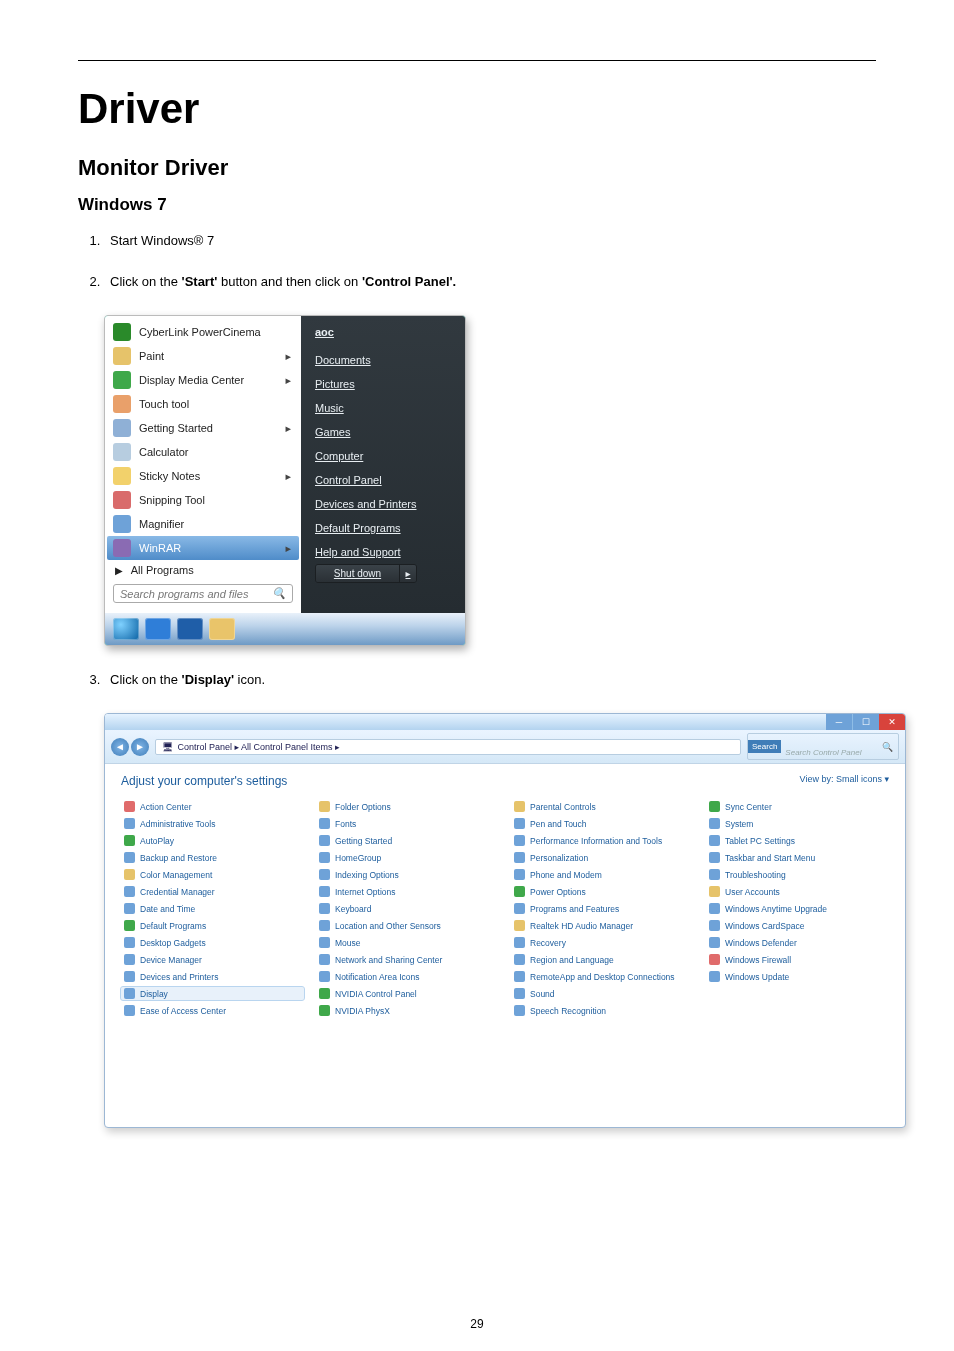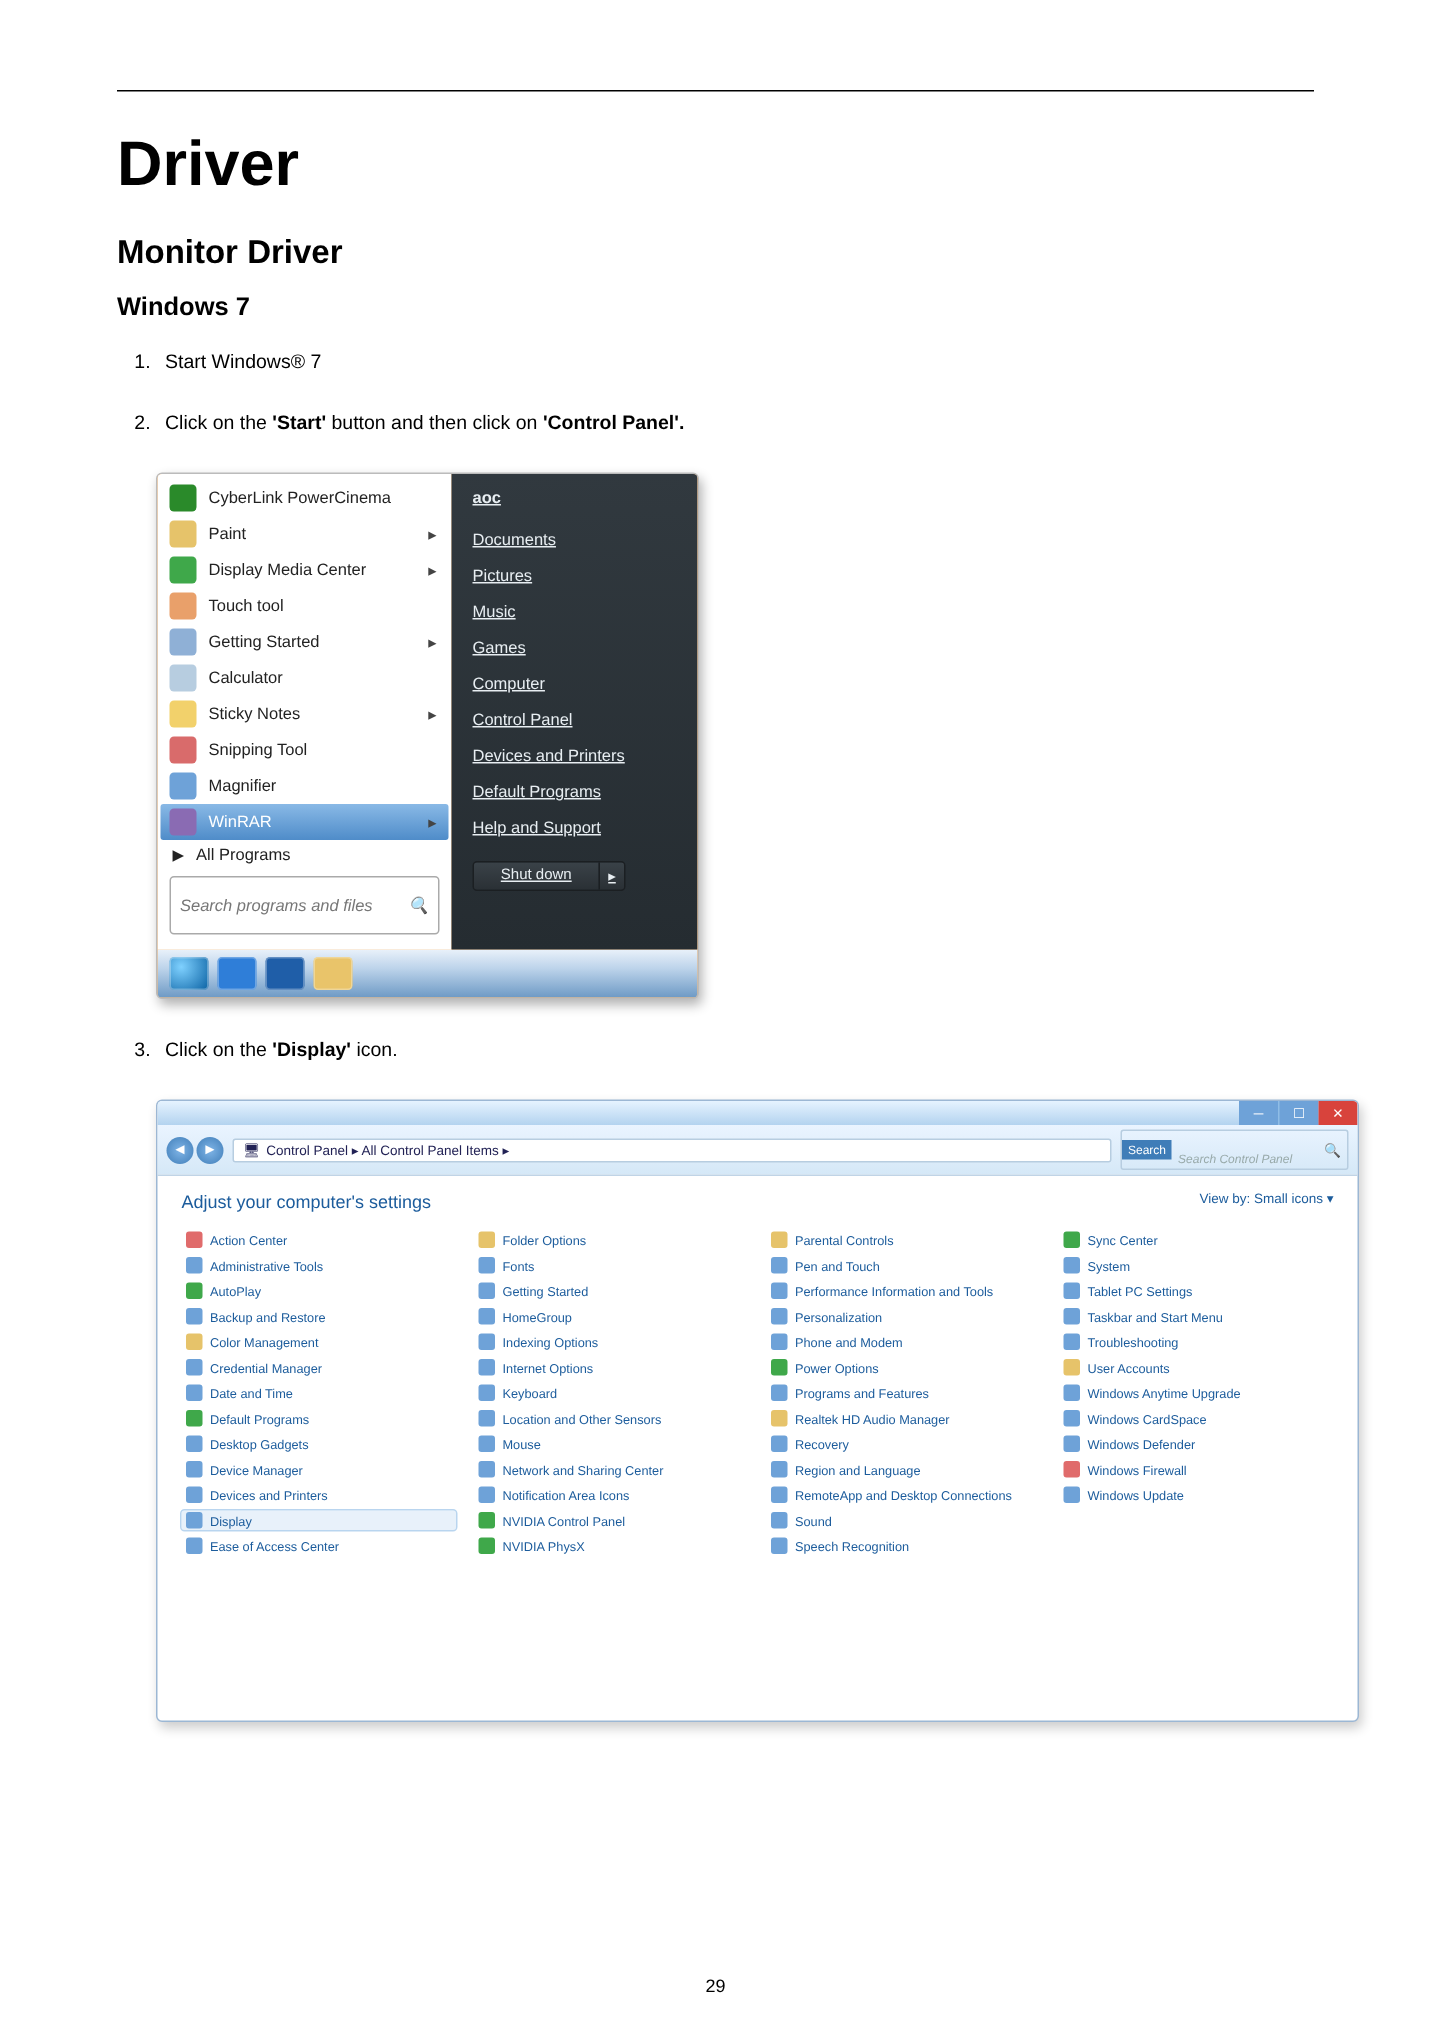--- a/index.html
+++ b/index.html
@@ -48,21 +48,21 @@
 
   
   .startmenu {
     width: 360px;
     margin: 4px 0 26px 26px;
     border: 1px solid #bbb;
     border-radius: 4px;
     overflow: hidden;
     font-size: 11px;
     box-shadow: 2px 4px 8px rgba(0,0,0,0.3);
-    background: #fdba74;
+    background: #5eead4;
   }
   .sm-body {
     display: flex;
   }
   .sm-left {
     flex: 1;
     background: #fff;
     padding: 4px 2px 6px 2px;
   }
   .sm-right {
@@ -102,35 +102,34 @@
     padding: 4px 8px; color: #222;
   }
   .sm-all .tri {
     font-size: 10px;
   }
   .sm-search {
     margin: 4px 6px 4px 6px;
     display: flex; align-items: center;
     border: 1px solid #aaa;
     border-radius: 3px;
-    padding: 12px 6px;
+    padding: 2px 6px;
     font-style: italic;
     color: #777;
     justify-content: space-between;
   }
   .sm-r-item {
     padding: 6px 0;
   }
   .sm-r-user {
     font-weight: bold;
     padding-bottom: 10px;
   }
   .sm-shutdown {
     display: flex;
-    margin-top: 10px;
     border: 1px solid #1b1f22;
     border-radius: 3px;
     overflow: hidden;
     width: 100px;
     font-size: 10px;
   }
   .sm-shutdown .lbl {
     flex: 1;
     background: linear-gradient(#3a4248, #2a3035);
     padding: 3px 6px;

